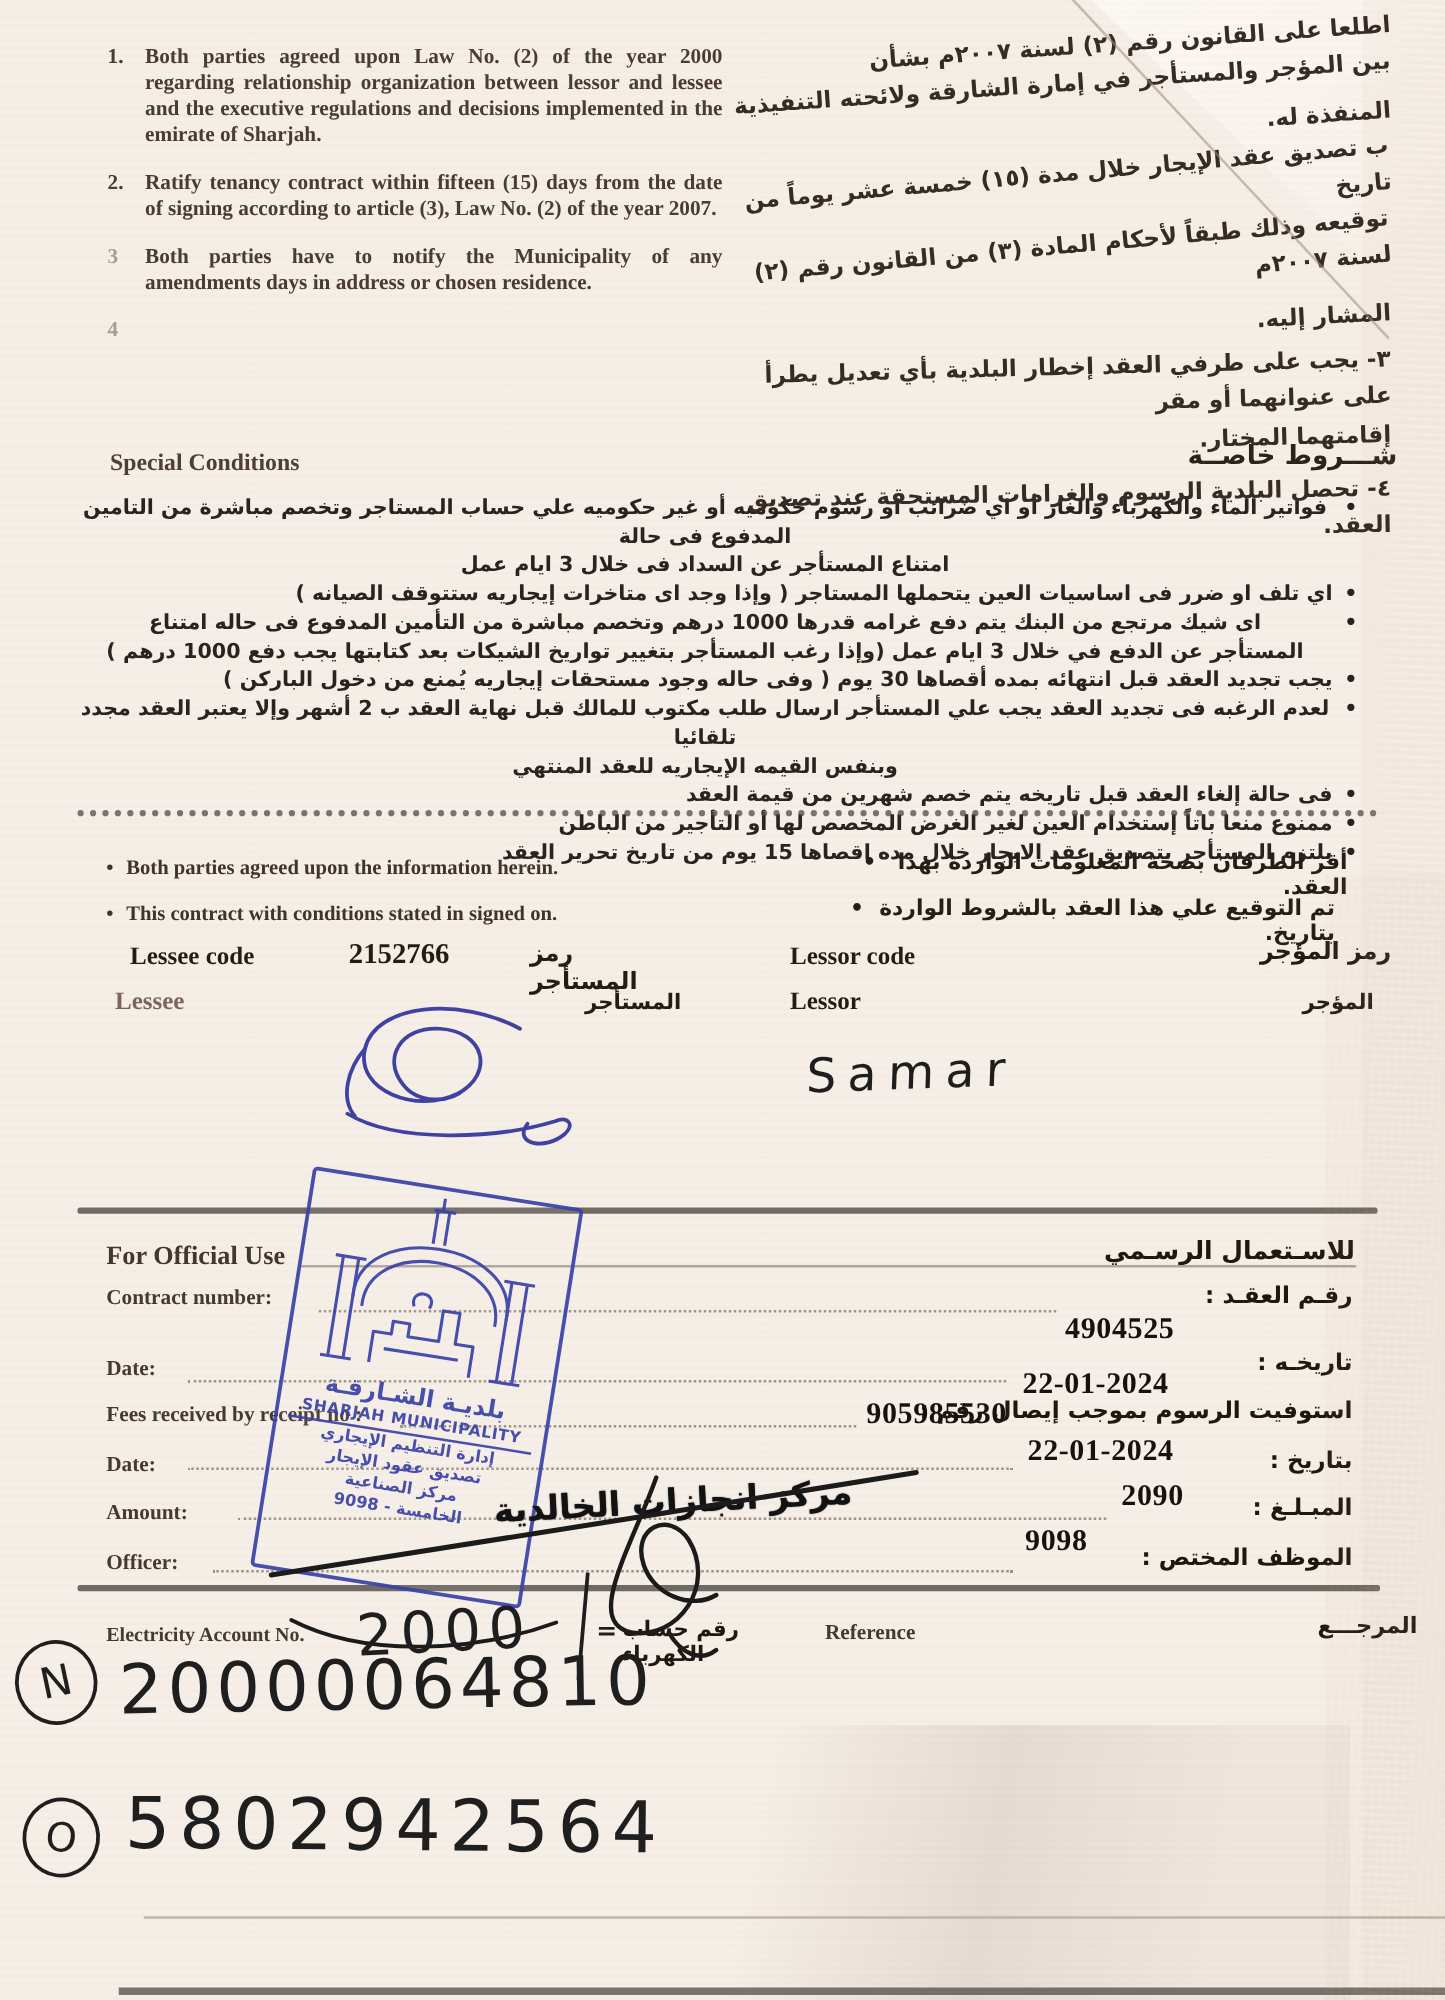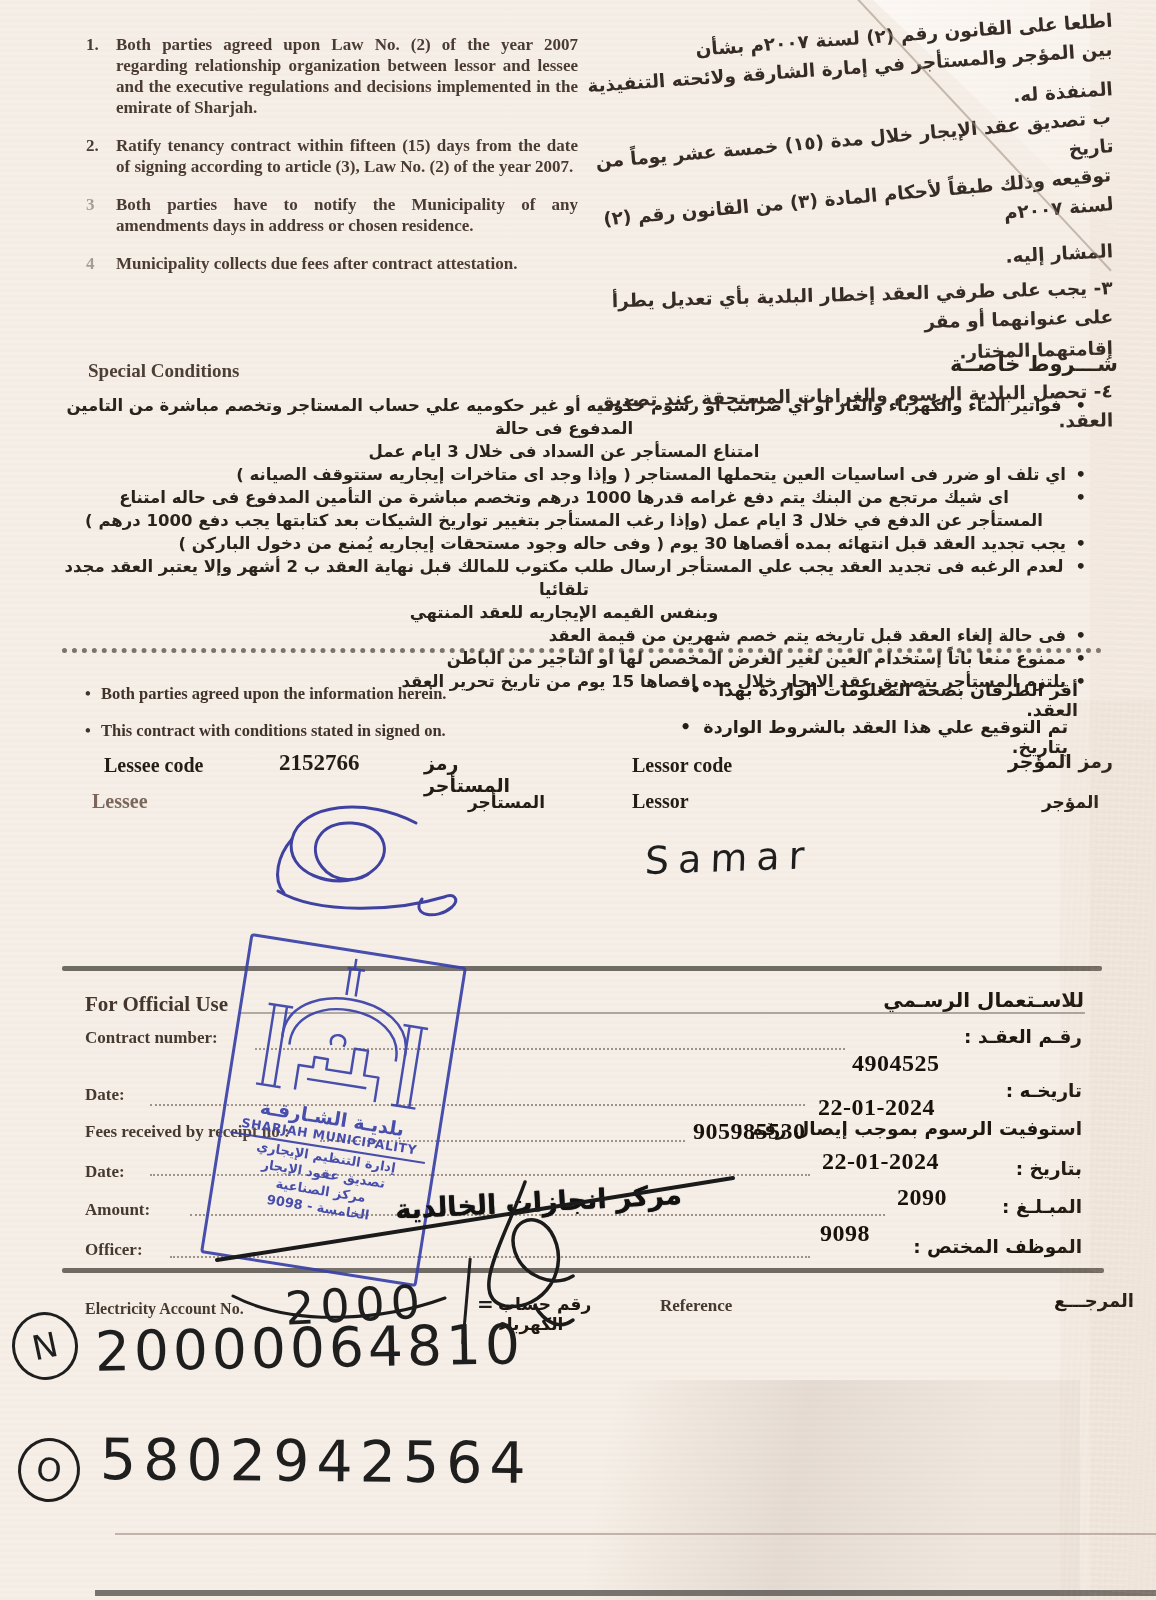--- a/index.html
+++ b/index.html
@@ -76,33 +76,32 @@
 <div id="page">
 
   <div class="abs fold-bg"></div>
   <div class="abs noise-r"></div>
   <div class="abs noise-b"></div>
   <div class="abs noise-m"></div>
 
   <div class="abs en-terms" style="z-index:2;">
     <div class="en-item">
       <span class="num">1.</span>
-      <span>Both parties agreed upon Law No. (2) of the year 2007 regarding relationship organization between lessor and lessee and the executive regulations and decisions implemented in the emirate of Sharjah.</span>
+      <span>Both parties agreed upon Law No. (2) of the year 2000 regarding relationship organization between lessor and lessee and the executive regulations and decisions implemented in the emirate of Sharjah.</span>
     </div>
     <div class="en-item">
       <span class="num">2.</span>
       <span>Ratify tenancy contract within fifteen (15) days from the date of signing according to article (3), Law No. (2) of the year 2007.</span>
     </div>
     <div class="en-item">
       <span class="num">3</span>
       <span>Both parties have to notify the Municipality of any amendments days in address or chosen residence.</span>
     </div>
     <div class="en-item">
       <span class="num">4</span>
-      <span>Municipality collects due fees after contract attestation.</span>
     </div>
   </div>
 
   <div class="abs ar-terms" style="z-index:2;">
     <div class="ar-line" style="transform:rotate(-4deg);">اطلعا على القانون رقم (٢) لسنة ٢٠٠٧م بشأن</div>
     <div class="ar-line" style="transform:rotate(-4deg);">بين المؤجر والمستأجر في إمارة الشارقة ولائحته التنفيذية</div>
     <div class="ar-line" style="transform:rotate(-4deg);margin-left:300px;">المنفذة له.</div>
     <div class="ar-line" style="transform:rotate(-5deg);margin-top:14px;">ب تصديق عقد الإيجار خلال مدة (١٥) خمسة عشر يوماً من تاريخ</div>
     <div class="ar-line" style="transform:rotate(-5deg);">توقيعه وذلك طبقاً لأحكام المادة (٣) من القانون رقم (٢) لسنة ٢٠٠٧م</div>
     <div class="ar-line" style="transform:rotate(-3deg);margin-left:340px;">المشار إليه.</div>

